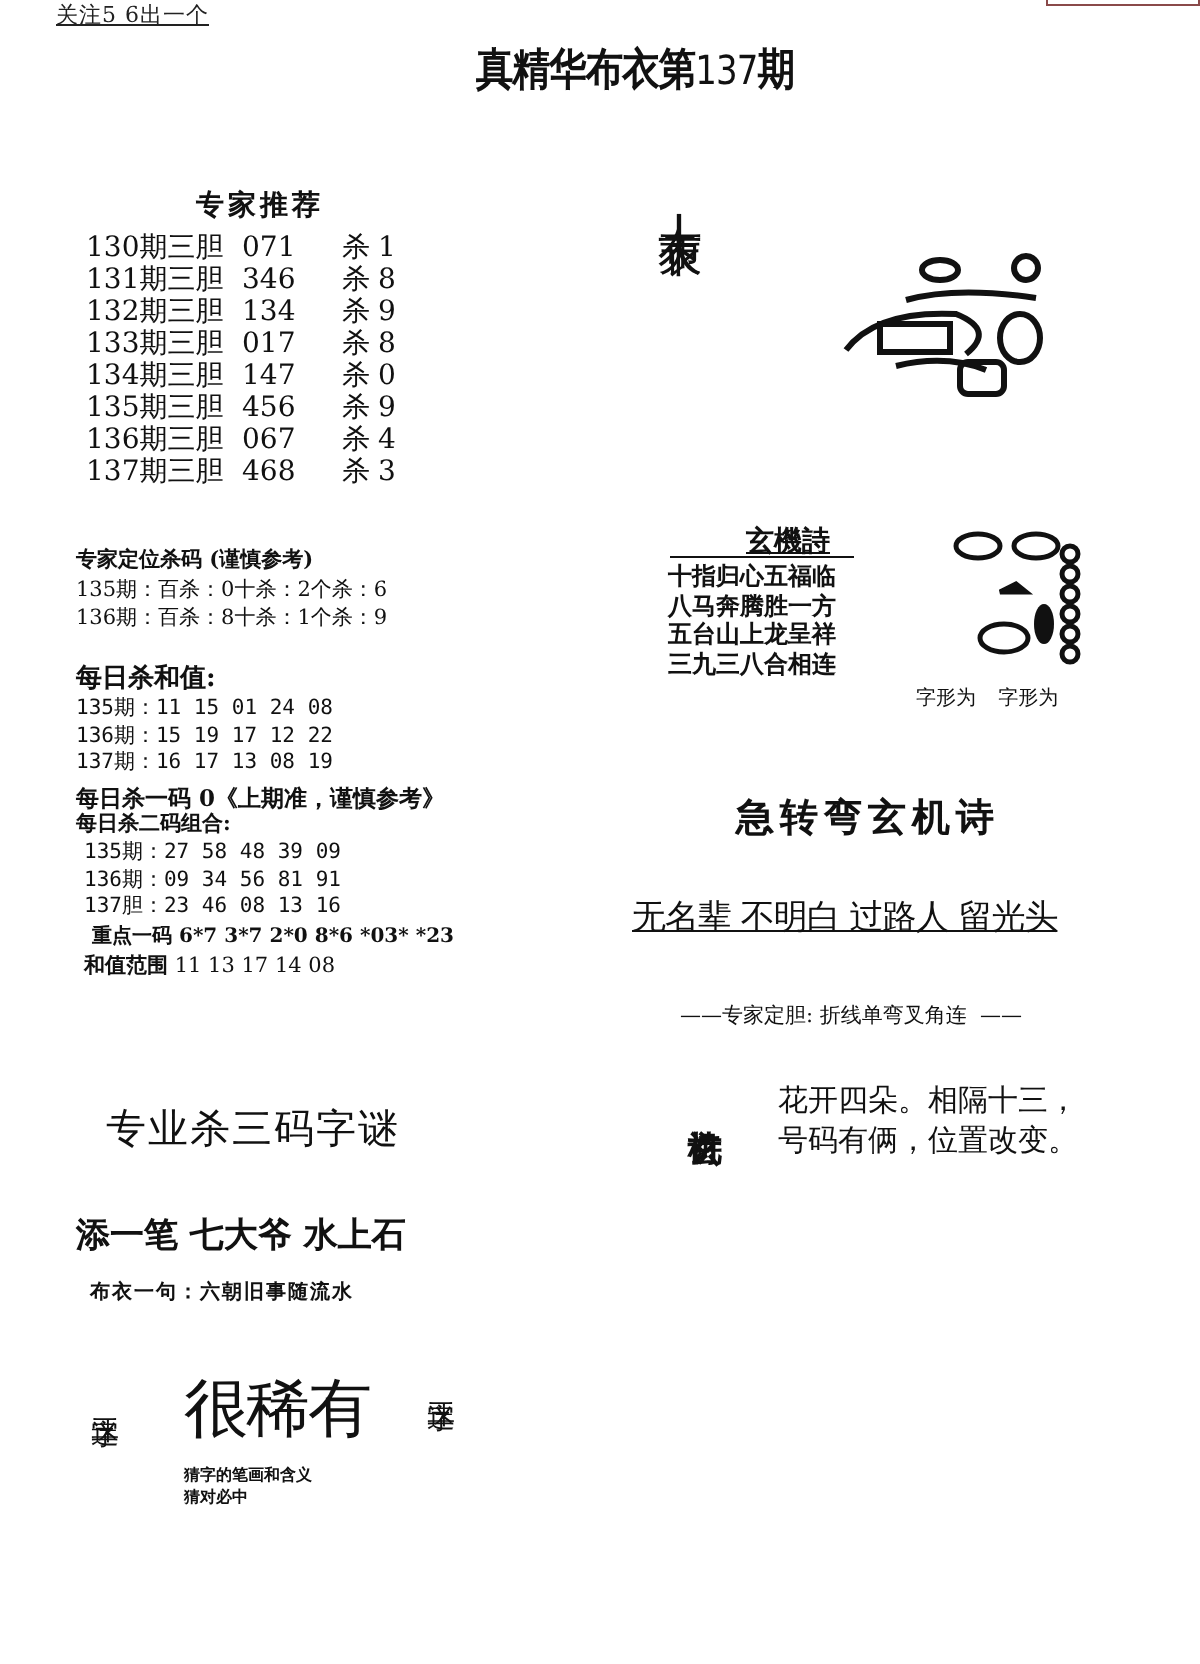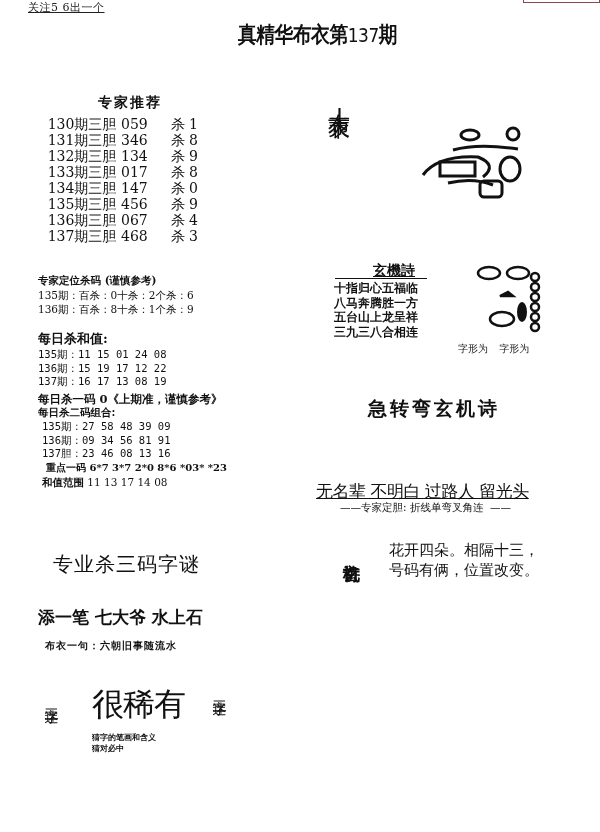--- a/index.html
+++ b/index.html
@@ -7,21 +7,21 @@
            font-family: "DejaVu Serif", "Liberation Serif", serif; color: #111; }
     .abs { position: absolute; }
     .topnote { left: 28px; top: 0px; font-size: 11px; text-decoration: underline; color: #222; letter-spacing: 0.5px; }
     .corner-box { left: 523px; top: -2px; width: 75px; height: 4px; border: 1px solid #8a4a4a; border-top: none; }
     .title { left: 238px; top: 20px; font-size: 22px; font-weight: bold; font-family: "DejaVu Sans", sans-serif; letter-spacing: -0.5px; transform: scaleX(0.85); transform-origin: left; }
     .title .num { font-weight: normal; font-size: 20px; }
 
     .expert-title { left: 98px; top: 94px; font-size: 14px; font-weight: bold; letter-spacing: 2px; }
     .picks { left: 43px; top: 116px; font-size: 14px; line-height: 16px; }
     .picks .row { display: flex; white-space: nowrap; }
-    .picks .p { width: 78px; text-align: center; }
+    .picks .p { width: 78px; }
     .picks .d { width: 50px; }
     .picks .k { width: 18px; }
 
     .small { font-size: 10.5px; line-height: 13.5px; }
     .pos-title { left: 38px; top: 274px; font-weight: bold; }
     .pos-rows { left: 38px; top: 289px; }
     .hz-title { left: 38px; top: 330px; font-size: 13px; font-weight: bold; }
     .hz-rows { left: 38px; top: 348px; font-family: "DejaVu Sans Mono", monospace; }
     .kill1 { left: 38px; top: 392px; font-size: 11.5px; font-weight: bold; }
     .kill2-title { left: 38px; top: 406px; font-weight: bold; }
@@ -32,21 +32,21 @@
 
     .vert { writing-mode: vertical-rl; text-orientation: upright; }
     .buyi { left: 327px; top: 96px; font-size: 22px; line-height: 24px; letter-spacing: 2px; font-family: "DejaVu Sans", sans-serif; }
 
     .xjs-title { left: 352px; top: 262px; font-size: 14px; font-weight: bold; text-decoration: underline; margin-left: 21px; }
     .xjs-line { left: 335px; top: 278px; width: 92px; border-top: 1.5px solid #111; }
     .xjs-poem { left: 334px; top: 281px; font-size: 12px; line-height: 14.5px; font-weight: bold; }
     .caption-shape { left: 458px; top: 342px; font-size: 10px; word-spacing: 8px; text-align: right; }
 
     .jzw-title { left: 368px; top: 396px; font-size: 19px; font-weight: bold; letter-spacing: 3px; }
-    .jzw-poem { left: 316px; top: 447px; font-size: 17px; text-decoration: underline; letter-spacing: -0.5px; white-space: pre; margin-top: 33px; }
+    .jzw-poem { left: 316px; top: 447px; font-size: 17px; text-decoration: underline; letter-spacing: -0.5px; white-space: pre; }
     .expert-dan { left: 340px; top: 501px; font-size: 10.5px; white-space: pre; }
 
     .xj-vert { left: 337px; top: 551px; font-size: 17px; line-height: 30px; font-weight: bold; }
     .xj-poem { left: 389px; top: 540px; font-size: 15px; line-height: 20px; }
 
     .ziyu-title { left: 53px; top: 551px; font-size: 20px; font-family: Liberation Serif, serif; letter-spacing: 1px; }
     .ziyu-items { left: 38px; top: 606px; font-size: 17px; font-weight: bold; font-family: "DejaVu Sans", sans-serif; white-space: pre; }
     .buyi-line { left: 45px; top: 639px; font-size: 10px; font-weight: bold; letter-spacing: 1px; }
     .szm-left { left: 44px; top: 698px; font-size: 14px; line-height: 16px; font-family: "DejaVu Sans", sans-serif; }
     .szm-right { left: 212px; top: 690px; font-size: 14px; line-height: 16px; font-family: "DejaVu Sans", sans-serif; }
@@ -60,21 +60,21 @@
 <div class="abs corner-box"></div>
 
 <div class="abs title">
   <span>真精华布衣第</span><span class="num">137</span><span>期</span>
 </div>
 
 <div class="abs expert-title">专家推荐</div>
 <div class="abs picks">
   <div class="row">
       <span class="p">130期三胆</span>
-      <span class="d">059</span>
+      <span class="d">071</span>
       <span class="k">杀</span>
       <span>1</span>
     </div>
   <div class="row">
       <span class="p">131期三胆</span>
       <span class="d">346</span>
       <span class="k">杀</span>
       <span>8</span>
     </div>
   <div class="row">

